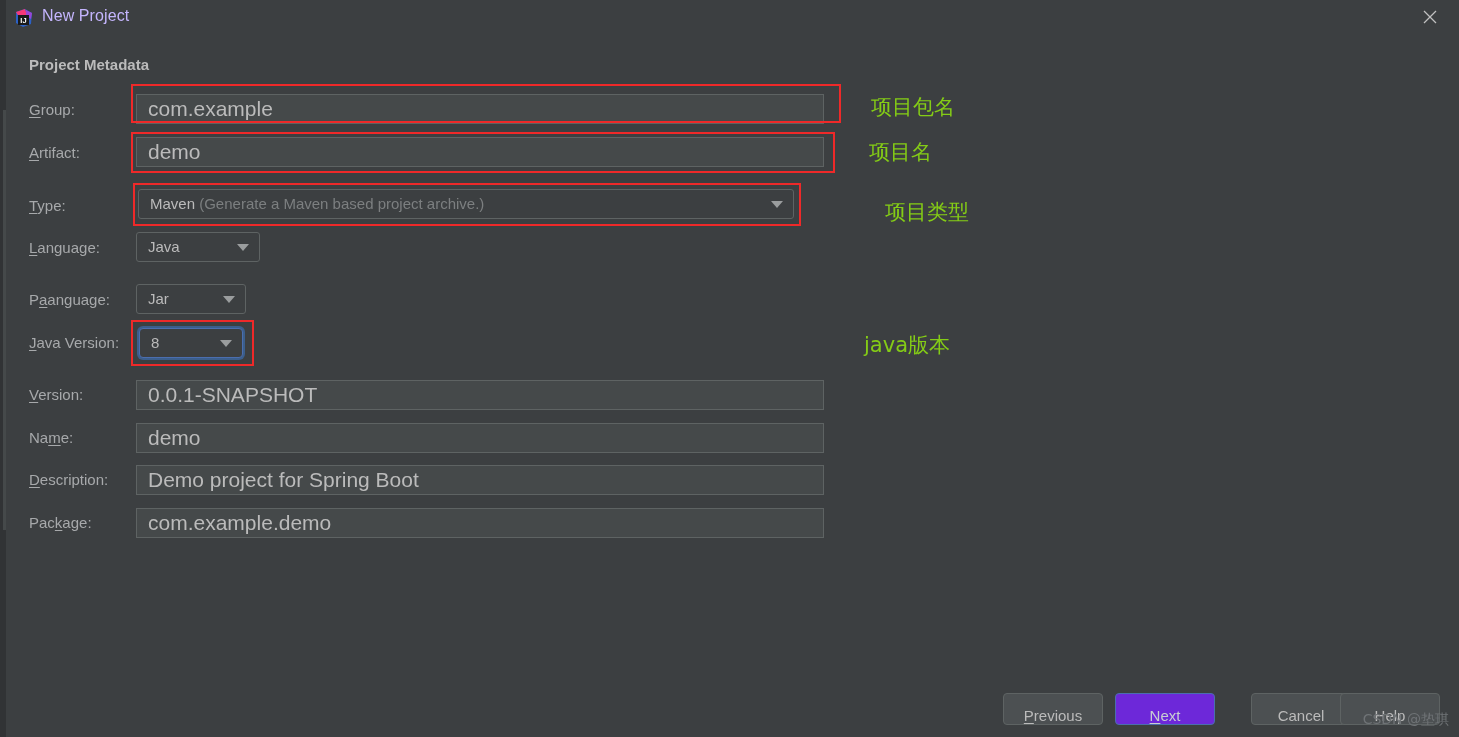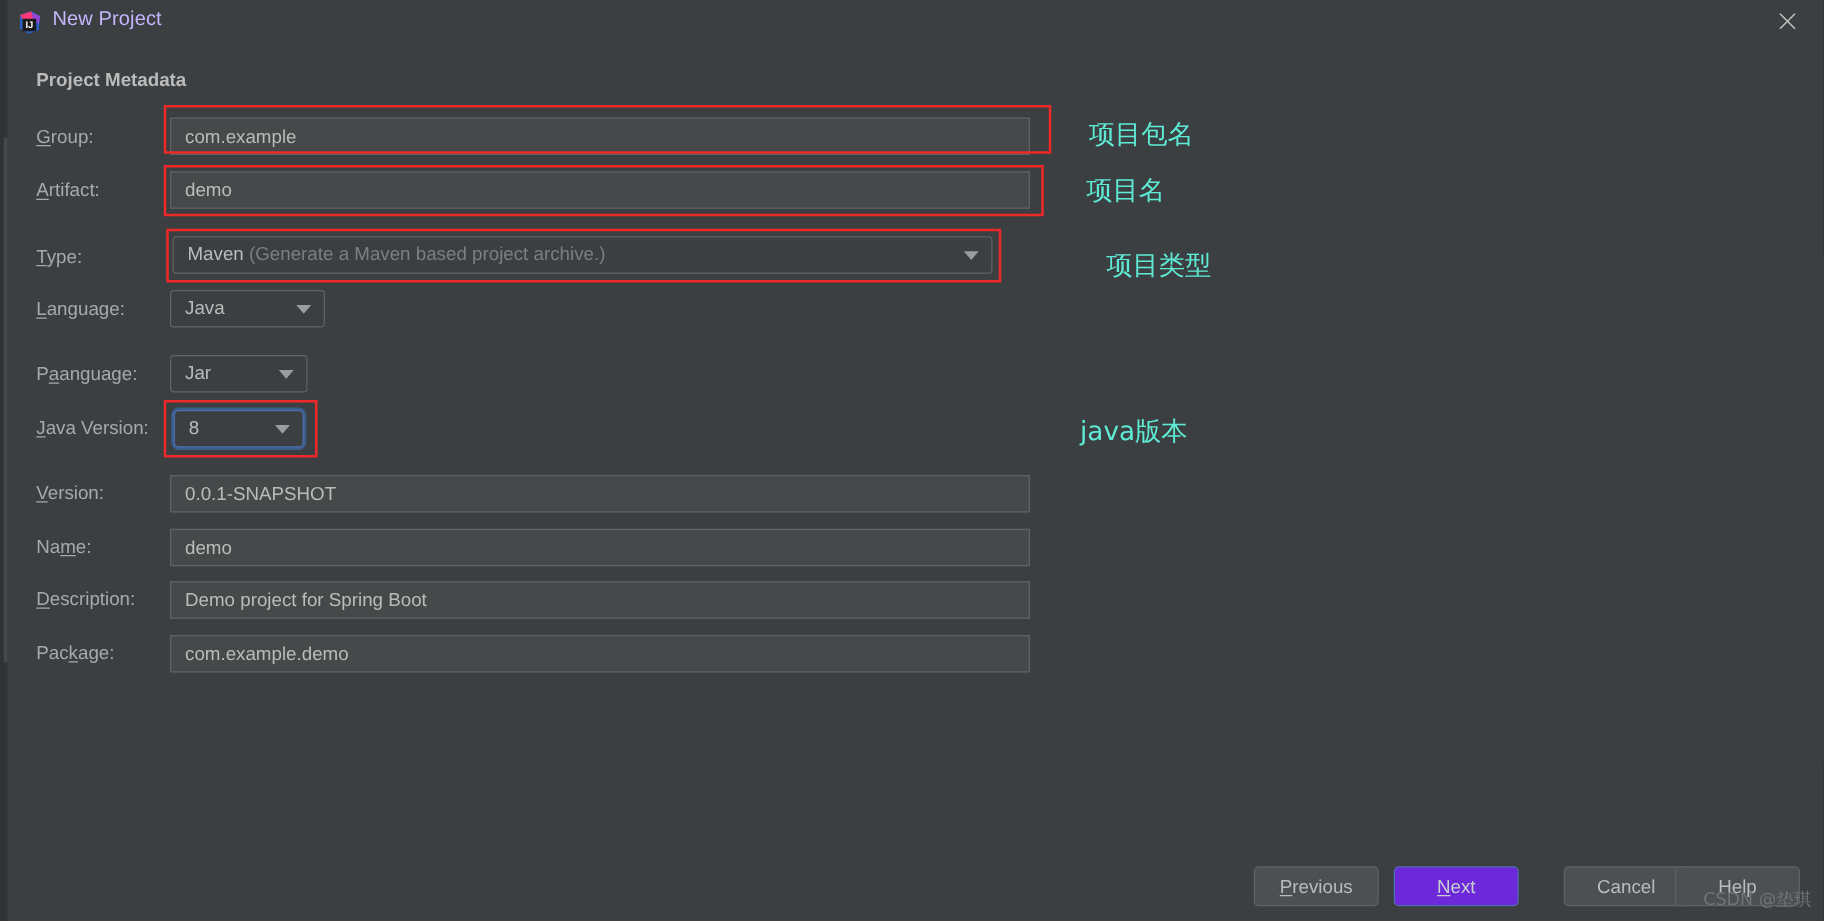--- a/index.html
+++ b/index.html
@@ -94,21 +94,21 @@
   .field-label u {
     text-decoration: underline;
     text-underline-offset: 2px;
   }
   .text-field {
     position: absolute;
     box-sizing: border-box;
     background: #45494a;
     border: 1px solid #5e6363;
     color: #bbbbbb;
-    font-size: 15px;
+    font-size: 21px;
     font-family: "Liberation Sans", "DejaVu Sans", sans-serif;
     padding: 0 0 0 11px;
     outline: none;
     height: 30px;
     line-height: 28px;
   }
   .combo {
     position: absolute;
     box-sizing: border-box;
     background: #3c3f41;
@@ -149,39 +149,39 @@
 
   
   .redbox {
     position: absolute;
     box-sizing: border-box;
     border: 2px solid #ef2929;
     pointer-events: none;
   }
   .annot {
     position: absolute;
-    color: #5eead4;
+    color: #84cc16;
     font-size: 21px;
     font-family: "DejaVu Sans", "Liberation Sans", sans-serif;
     white-space: nowrap;
   }
 
   
   .btn {
     position: absolute;
     box-sizing: border-box;
     height: 32px;
     border-radius: 4px;
     background: #4c5052;
     border: 1px solid #5e6363;
     color: #bbbbbb;
     font-size: 15px;
     font-family: "Liberation Sans", "DejaVu Sans", sans-serif;
     display: flex;
-    align-items: center;
+    align-items: flex-end;
     justify-content: center;
     cursor: pointer;
     user-select: none;
   }
   .btn.primary {
     background: #6d28d9;
     border: 1px solid #4b6eaf;
     color: #c8cdd2;
   }
   .btn u { text-underline-offset: 2px; }

